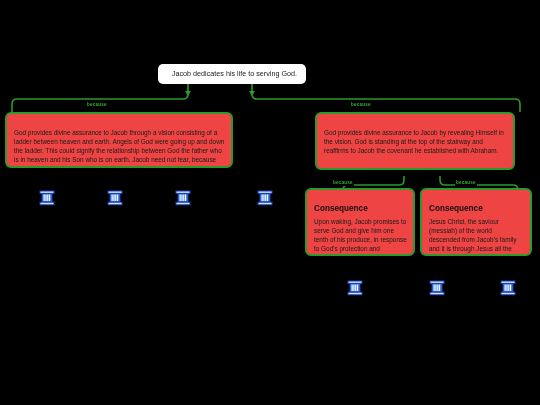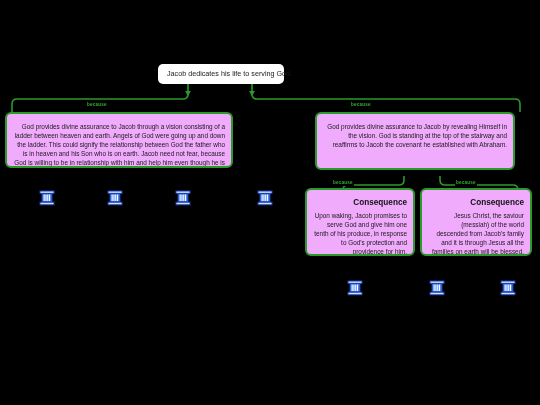--- a/index.html
+++ b/index.html
@@ -41,30 +41,29 @@
     font-size: 7.2px;
     line-height: 1.35;
     padding: 5px 9px;
     box-sizing: border-box;
     white-space: nowrap;
   }
 
   
   .gbox {
     position: absolute;
-    background: #f0abfc;
+    background: #ef4444;
     border: 2px solid #2a9b2a;
     border-radius: 6px;
     box-sizing: border-box;
-    padding: 8px 6px 5px 7px;
+    padding: 14px 6px 5px 7px;
     color: #1a1a1a;
     font-size: 6.4px;
     line-height: 1.42;
     overflow: hidden;
-    text-align: right;
   }
   .gbox p {
     margin: 0;
   }
   .gbox .heading {
     display: block;
     font-weight: bold;
     font-size: 8.2px;
     line-height: 1.2;
     margin: 0 0 3px 0;
@@ -107,21 +106,21 @@
 
       <path d="M 440 176 L 440 180 Q 440 185 445 185 L 513 185 Q 518 185 518 190 L 518 194"></path>
     </g>
     <g fill="#2a9b2a">
 
       <path d="M 185 91 L 191 91 L 188 96 Z"></path>
       <path d="M 249 91 L 255 91 L 252 96 Z"></path>
     </g>
   </svg>
 
-  <div class="root-node" style="left:158px; top:64px; width:126px;text-align:right;">
+  <div class="root-node" style="left:158px; top:64px; width:148px;text-align:right;">
     <span>Jacob dedicates his life to serving God.</span>
   </div>
 
   <div class="wire-label" style="left:86px; top:103px;">because</div>
 
   <div class="wire-label" style="left:350px; top:103px;">because</div>
 
   <div class="gbox" style="left:5px; top:112px; width:228px; height:56px;">
     <p>God provides divine assurance to Jacob through a vision consisting of a ladder between heaven and earth. Angels of God were going up and down the ladder. This could signify the relationship between God the father who is in heaven and his Son who is on earth. Jacob need not fear, because God is willing to be in relationship with him and help him even though he is in trouble and far from home all alone.</p>
   </div>

